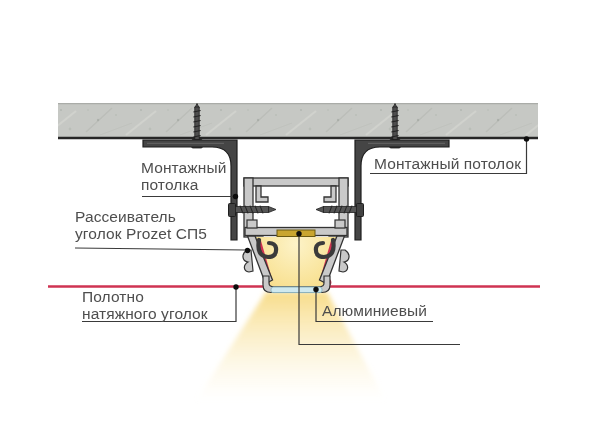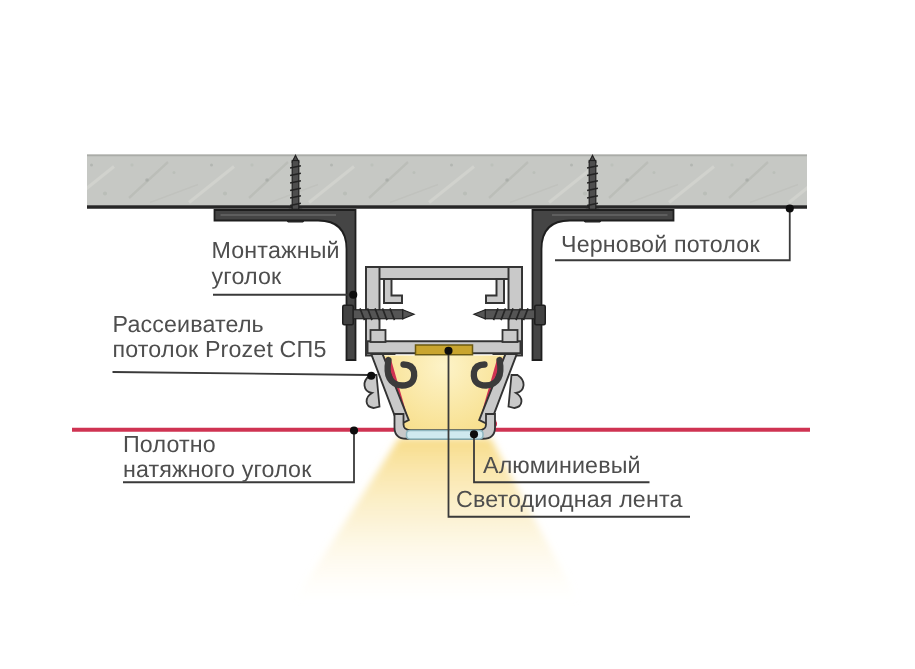--- a/index.html
+++ b/index.html
@@ -173,38 +173,35 @@
     <circle cx="247.5" cy="250.5" r="2.7"></circle>
     <circle cx="526.5" cy="139" r="2.7"></circle>
     <circle cx="236" cy="287" r="2.7"></circle>
     <circle cx="316" cy="289.5" r="2.7"></circle>
     <circle cx="299" cy="233.8" r="2.7"></circle>
   </g>
 </svg>
 
 <div class="label" style="left:141px;top:160px">
   <div>Монтажный</div>
-  <div>уголок</div>
+  <div>потолка</div>
 </div>
 
 <div class="label" style="left:75px;top:209px">
   <div>Рассеиватель</div>
-  <div>потолок Prozet СП5</div>
+  <div>уголок Prozet СП5</div>
 </div>
 
 <div class="label" style="left:374px;top:156px">
-  <div>Черновой потолок</div>
+  <div>Монтажный потолок</div>
 </div>
 
 <div class="label" style="left:82px;top:289px">
   <div>Полотно</div>
   <div>натяжного уголок</div>
 </div>
 
 <div class="label" style="left:322px;top:303px">
   <div>Алюминиевый</div>
 </div>
 
-<div class="label" style="left:304px;top:326px">
-  <div>Светодиодная лента</div>
-</div>
 
 </div>
 
 </body></html>

